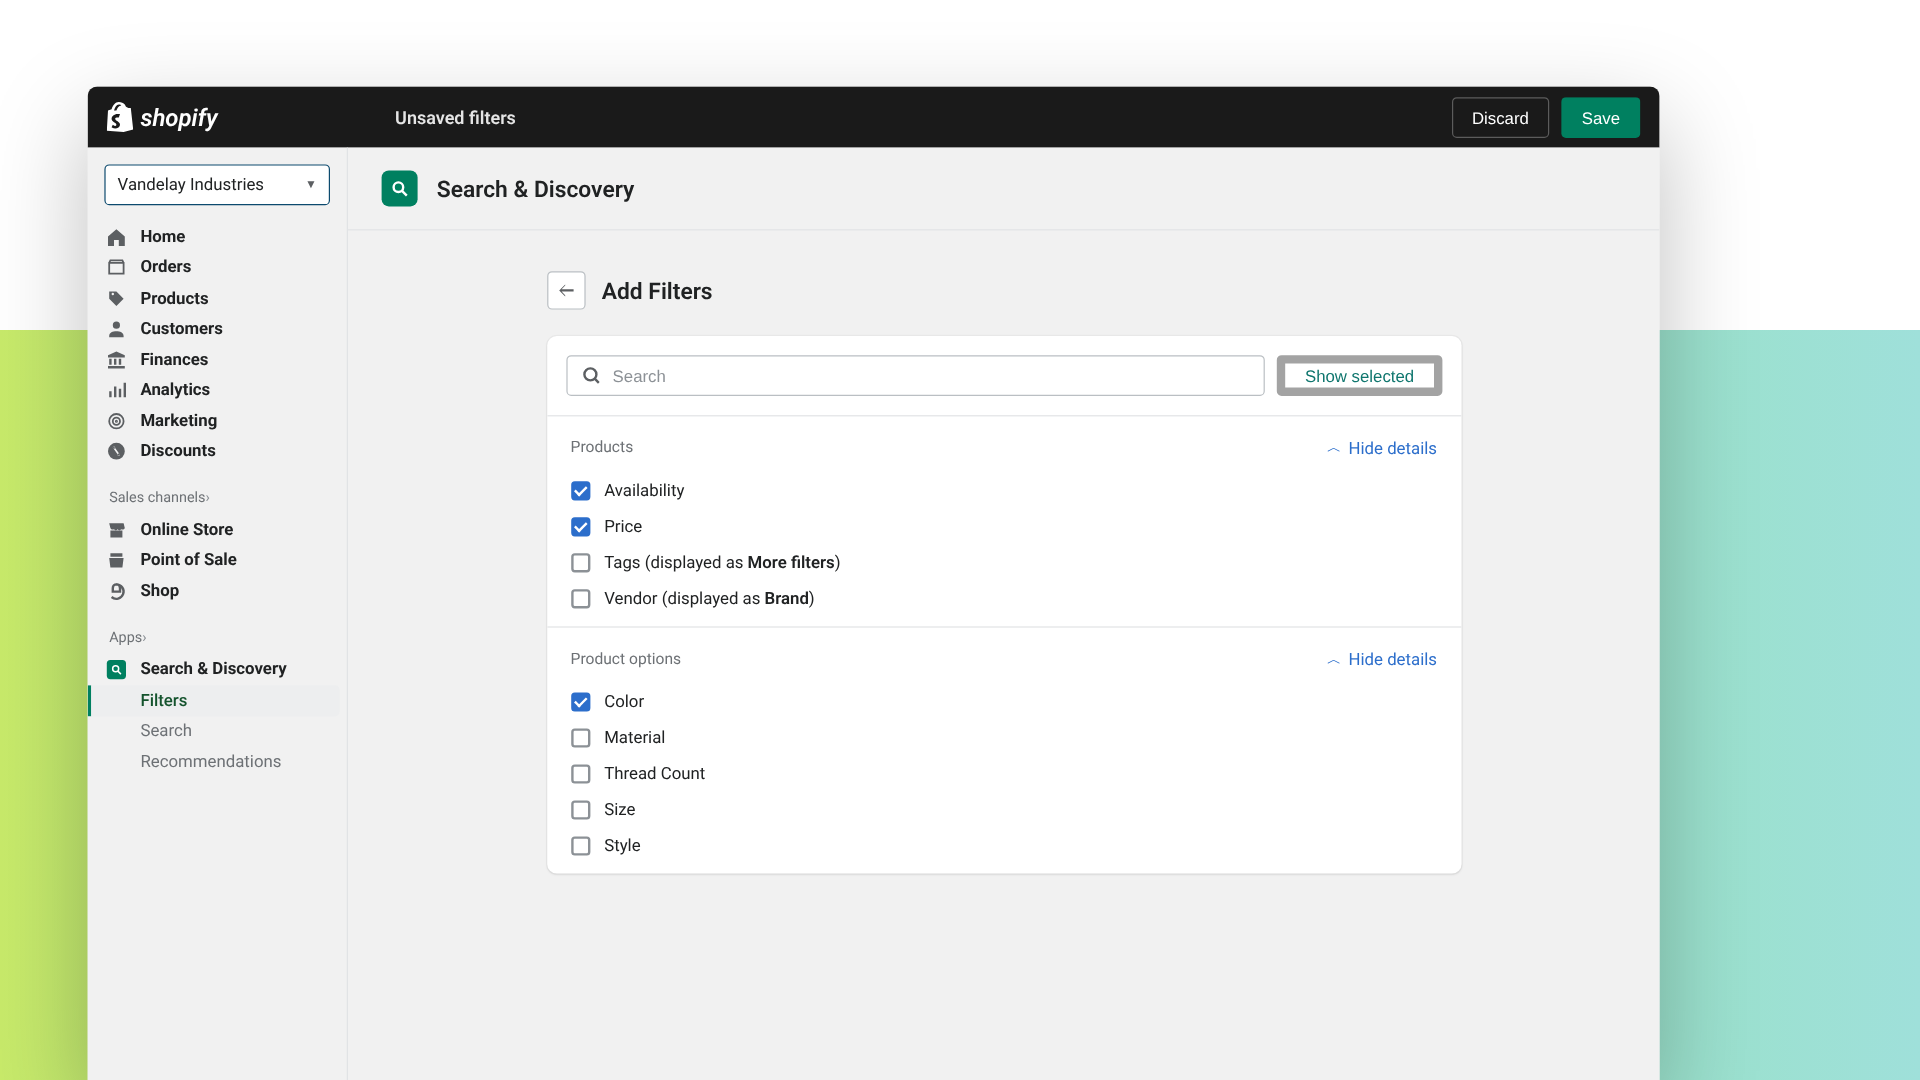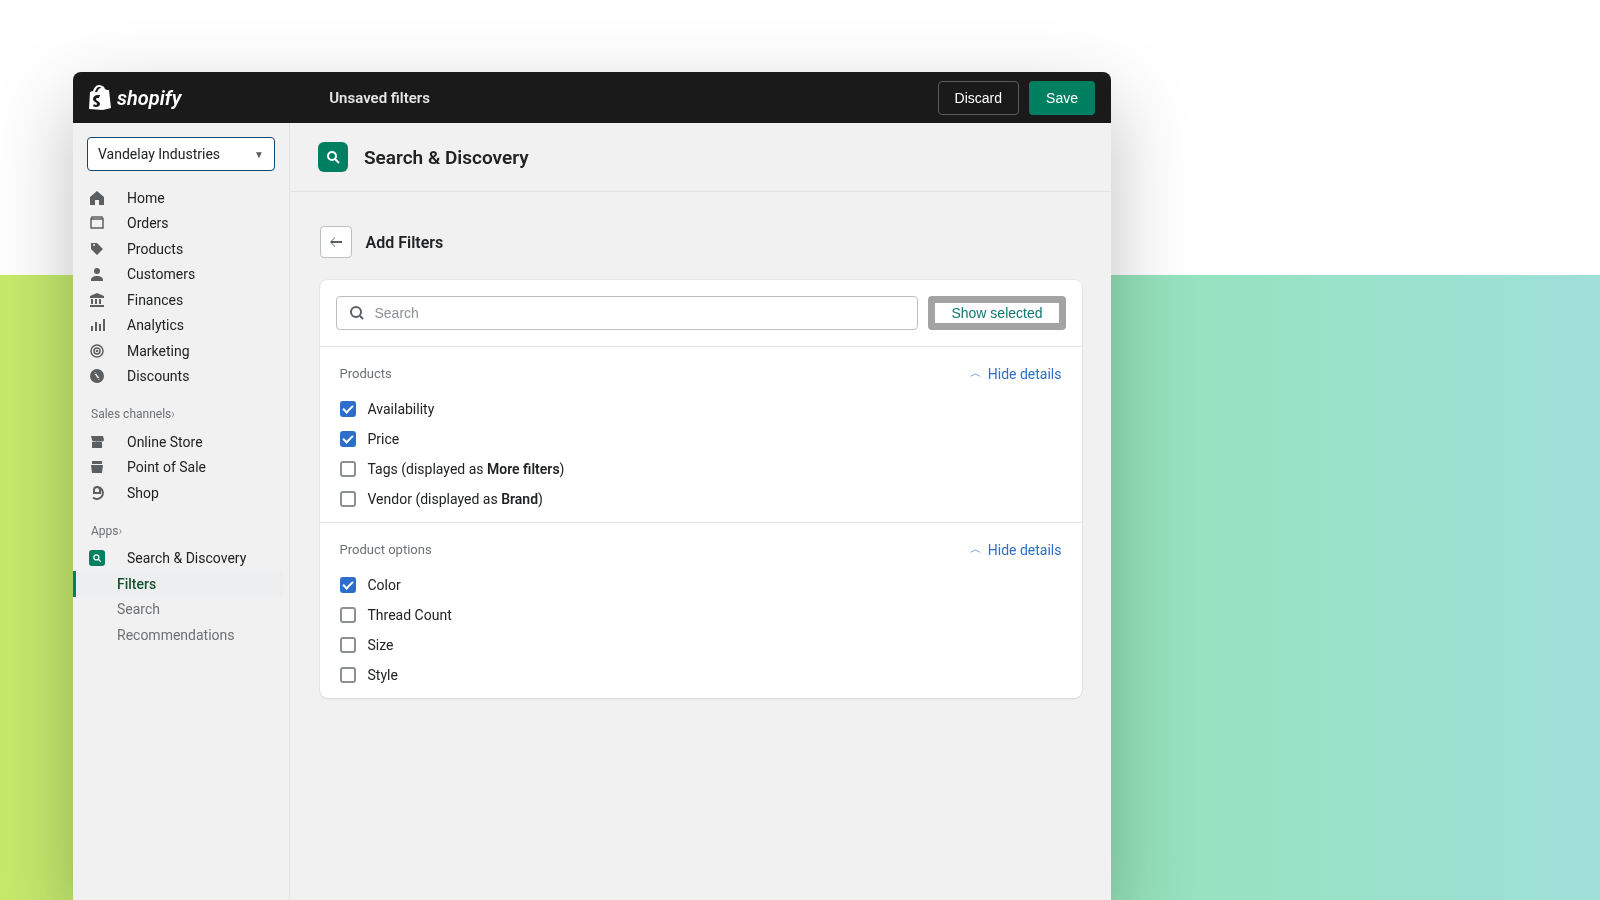--- a/index.html
+++ b/index.html
@@ -1,57 +1,57 @@
 <!DOCTYPE html>
 <html><head>
 <meta charset="utf-8">
 <style>
 * { box-sizing: border-box; margin: 0; padding: 0; }
 body { font-family: -apple-system, BlinkMacSystemFont, "Segoe UI", Roboto, Helvetica, Arial, sans-serif; background: #fff; width: 1600px; height: 900px; overflow: hidden; position: relative; }
 
 .bg-gradient { position: absolute; top: 275px; left: 0; right: 0; bottom: 0; background: linear-gradient(90deg, #c8ea6a 0%, #8ee4a5 50%, #9fe0da 100%); z-index: 0; }
 
-.app-window { position: absolute; top: 72px; left: 73px; width: 1038px; height: 828px; background: #f1f1f1; box-shadow: 0 30px 80px rgba(0,0,0,0.25); border-radius: 8px 8px 0 0; overflow: hidden; z-index: 1; }
+.app-window { position: absolute; top: 72px; left: 73px; width: 1310px; height: 828px; background: #f1f1f1; box-shadow: 0 30px 80px rgba(0,0,0,0.25); border-radius: 8px 8px 0 0; overflow: hidden; z-index: 1; }
 
 .topbar { height: 51px; background: #1a1a1a; display: flex; align-items: center; padding: 0 16px; color: #fff; }
 .logo { display: flex; align-items: center; gap: 6px; font-weight: 600; font-style: italic; font-size: 20px; }
 .logo svg { width: 22px; height: 25px; }
 .topbar-title { margin-left: 148px; font-size: 15px; font-weight: 600; color: #e5e5e5; }
 .topbar-spacer { flex: 1; }
 .btn { border-radius: 4px; padding: 8px 16px; font-size: 14px; font-weight: 500; cursor: pointer; border: 1px solid transparent; }
 .btn-discard { background: #1a1a1a; color: #ffffff; border: 1px solid #5c5c5c; margin-right: 10px; }
 .btn-save { background: #008060; color: #fff; }
 
 .body-row { display: flex; height: calc(100% - 51px); }
 
 .sidebar { width: 217px; background: #f1f1f1; border-right: 1px solid #e1e3e5; padding: 14px 6px 0 6px; }
 .store-select { margin: 0 8px 14px 8px; border: 1px solid #0c4a6e; border-radius: 4px; background: #fff; height: 34px; display: flex; align-items: center; padding: 0 10px; font-size: 14px; color: #202223; cursor: pointer; position: relative; }
 .store-select .caret { position: absolute; right: 10px; color: #5c5f62; font-size: 10px; }
 
-.nav-item { display: flex; align-items: center; gap: 22px; height: 25.5px; padding: 0 10px; font-size: 14px; color: #202223; cursor: pointer; border-radius: 4px; }
+.nav-item { display: flex; align-items: center; gap: 12px; height: 25.5px; padding: 0 10px; font-size: 14px; color: #202223; cursor: pointer; border-radius: 4px; font-weight: bold; }
 .nav-item .ico { width: 16px; height: 16px; display: flex; align-items: center; justify-content: center; color: #5c5f62; }
 .nav-sub { padding-left: 38px; height: 25.5px; display: flex; align-items: center; font-size: 14px; color: #6d7175; cursor: pointer; }
 .nav-sub.active { color: #14532d; font-weight: 500; background: #edeeef; border-left: 3px solid #008060; margin-left: -6px; padding-left: 41px; border-radius: 0 4px 4px 0; }
 
 .nav-heading { display: flex; align-items: center; padding: 0 12px; height: 30px; font-size: 12px; color: #6d7175; margin-top: 10px; }
 .nav-heading .chev { color: #8c9196; font-size: 12px; }
 
 .app-icon-sd { width: 16px; height: 16px; background: #008060; border-radius: 3px; display: flex; align-items: center; justify-content: center; }
 
 .main { flex: 1; background: #f1f1f1; overflow: hidden; }
 .main-header { height: 69px; border-bottom: 1px solid #e1e3e5; display: flex; align-items: center; padding: 0 28px; gap: 16px; }
 .main-header .app-icon-lg { width: 30px; height: 30px; background: #008060; border-radius: 6px; display: flex; align-items: center; justify-content: center; }
 .main-header h1 { font-size: 19px; font-weight: 600; color: #202223; }
 
 .content { padding: 34px 0 0 0; display: flex; justify-content: center; }
 .content-inner { width: 762px; }
 
 .page-title-row { display: flex; align-items: center; gap: 14px; margin-bottom: 22px; }
 .back-btn { width: 32px; height: 32px; border: 1px solid #babfc3; border-radius: 4px; background: #fff; display: flex; align-items: center; justify-content: center; cursor: pointer; color: #5c5f62; }
-.page-title-row h2 { font-size: 16px; font-weight: 600; color: #202223; }
+.page-title-row h2 { font-size: 19px; font-weight: 600; color: #202223; }
 
 .card { background: #fff; border-radius: 8px; box-shadow: 0 1px 2px rgba(0,0,0,0.08), 0 0 0 1px rgba(0,0,0,0.03); overflow: hidden; }
 .search-row { display: flex; gap: 10px; padding: 16px; border-bottom: 1px solid #e1e3e5; }
 .search-box { flex: 1; border: 1px solid #babfc3; border-radius: 4px; height: 34px; display: flex; align-items: center; padding: 0 12px; gap: 10px; }
 .search-box input { border: none; outline: none; font-size: 14px; flex: 1; color: #202223; }
 .search-box input::placeholder { color: #8c9196; }
 .show-selected { border: 7px solid #a3a3a3; border-radius: 4px; background: #fff; padding: 0 16px; height: 34px; font-size: 14px; color: #0f766e; cursor: pointer; }
 
 .section { padding: 18px 20px 8px 20px; border-bottom: 1px solid #e1e3e5; }
 .section:last-child { border-bottom: none; }
@@ -279,20 +279,24 @@
                       <span class="chev">︿</span>
                       <span>Hide details</span>
                     </div>
                   </div>
                   <div class="check-row">
                     <span class="checkbox checked"></span>
                     <span>Color</span>
                   </div>
                   <div class="check-row">
                     <span class="checkbox"></span>
+                    <span>Material</span>
+                  </div>
+                  <div class="check-row">
+                    <span class="checkbox"></span>
                     <span>Thread Count</span>
                   </div>
                   <div class="check-row">
                     <span class="checkbox"></span>
                     <span>Size</span>
                   </div>
                   <div class="check-row">
                     <span class="checkbox"></span>
                     <span>Style</span>
                   </div>

